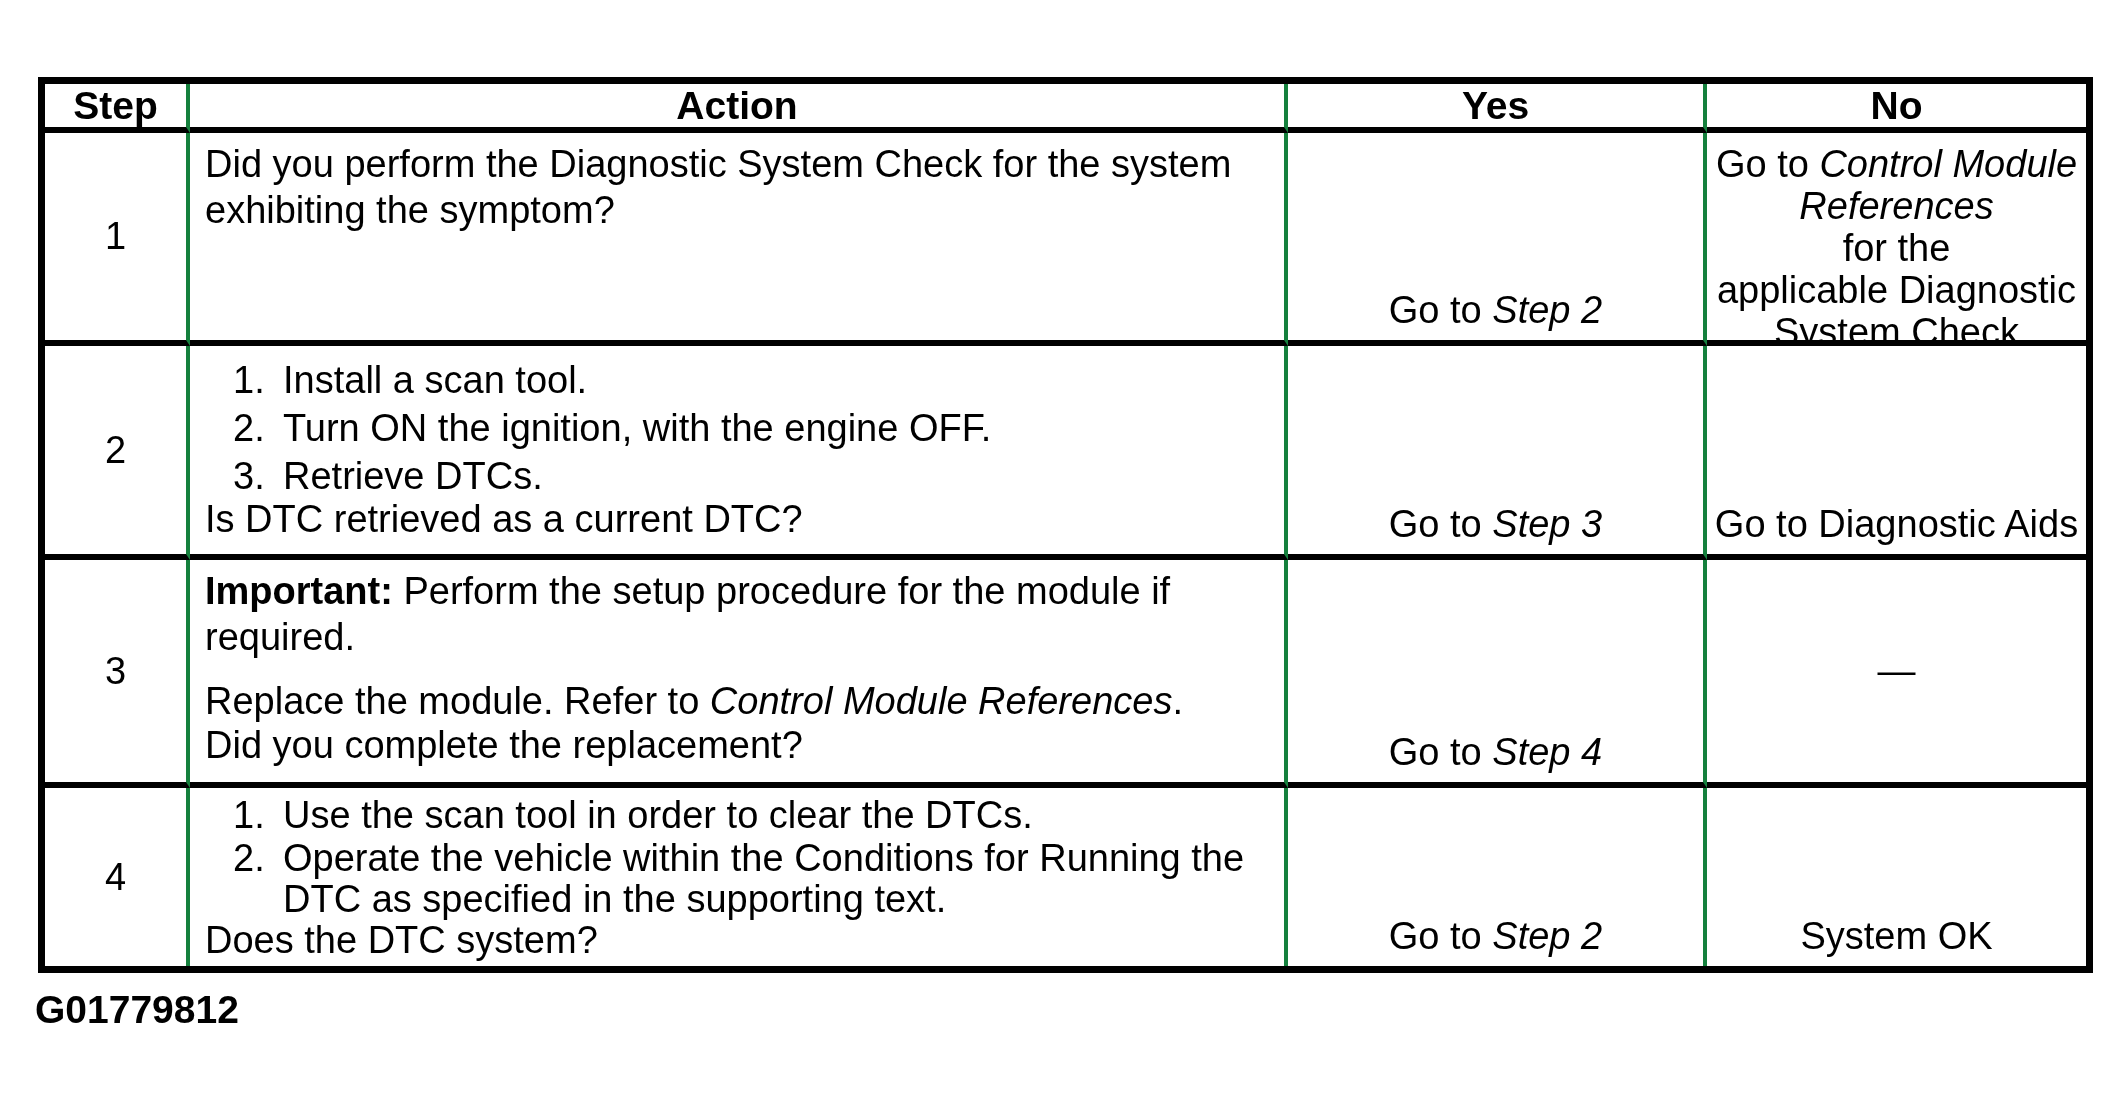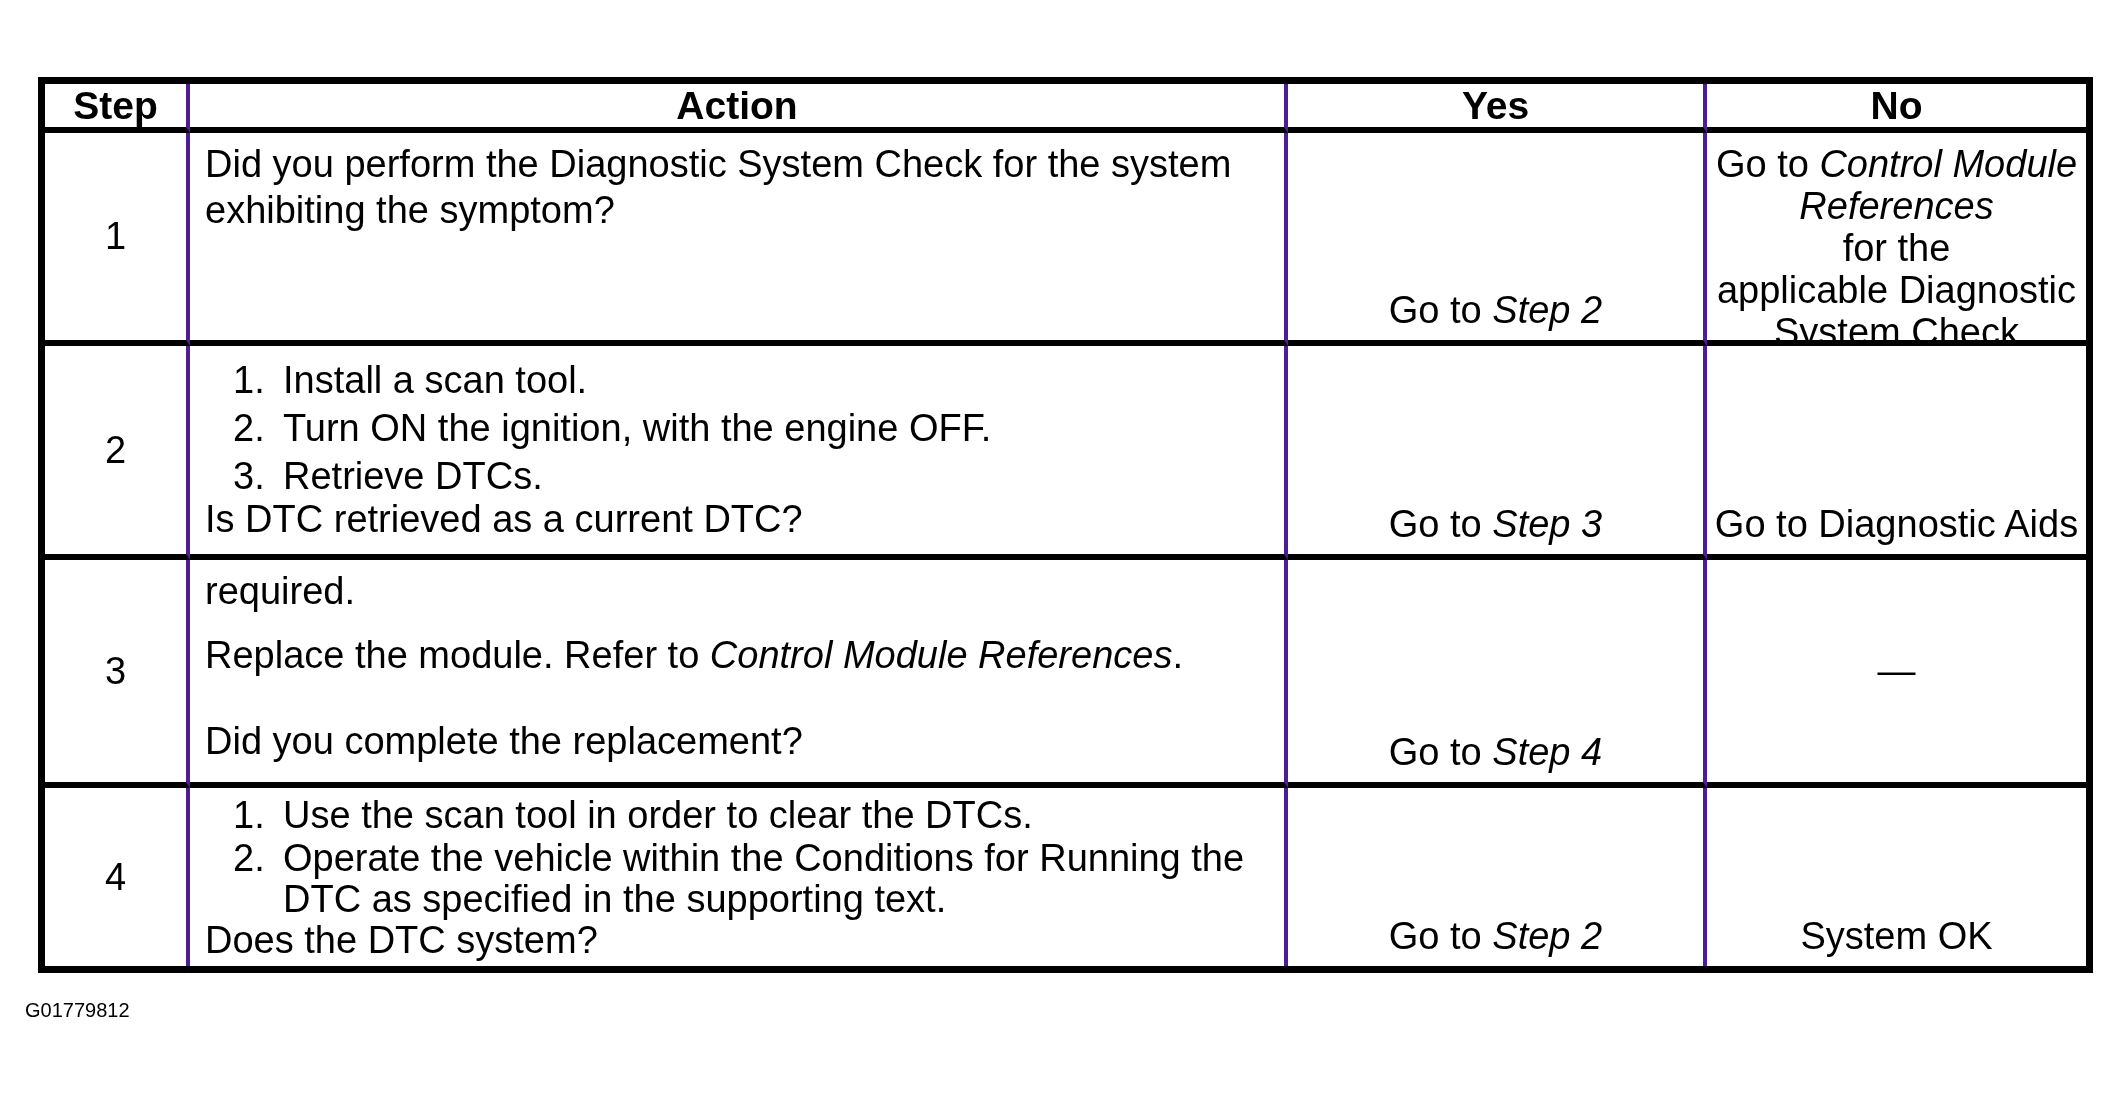--- a/index.html
+++ b/index.html
@@ -11,21 +11,21 @@
     position:absolute;left:38px;top:77px;
     display:grid;
     grid-template-columns:145px 1098px 419px 379px;
     grid-template-rows:49px 213px 214px 228px 178px;
     border:7px solid #000;
     font-size:38px;
   }
   .trow{display:contents;}
   .cell{
     box-sizing:border-box;
-    border-right:4px solid #4c1d95;
+    border-right:4px solid #15803d;
     border-bottom:6px solid #000;
     overflow:hidden;
   }
   .last-col{border-right:none;}
   .last-row{border-bottom:none;}
   .hcell{display:flex;align-items:center;justify-content:center;font-weight:700;font-size:39px;}
   .step-cell{display:flex;align-items:center;justify-content:center;}
   .action-cell{display:flex;flex-direction:column;padding:8px 20px 20px 15px;}
   .pline{line-height:46px;}
   .replace{margin-top:18px;}
@@ -35,21 +35,21 @@
   .question{margin-top:auto;line-height:42px;}
   .goto-cell{
     display:flex;flex-direction:column;justify-content:flex-end;align-items:center;
     text-align:center;padding-bottom:8px;line-height:44px;
   }
   .no-cell-top{text-align:center;padding-top:10px;line-height:42px;}
   .dash-cell{display:flex;align-items:center;justify-content:center;}
   .row4-action .oli{line-height:41px;margin-top:2px;}
   .row4-action .question{line-height:40px;}
   .row4-action{padding-top:5px;}
-  .caption{position:absolute;left:25px;top:993px;font-size:20px;line-height:34px;}
+  .caption{position:absolute;left:35px;top:993px;font-size:39px;line-height:34px;font-weight:bold;}
   b{font-weight:700;}
   i{font-style:italic;}
 </style>
 </head>
 <body>
 
 <div class="diag-table">
 
   <div class="trow">
     <div class="cell hcell">Step</div>
@@ -99,20 +99,21 @@
       <div><span>Go to </span><i>Step 3</i></div>
     </div>
     <div class="cell goto-cell last-col">
       <div>Go to Diagnostic Aids</div>
     </div>
   </div>
 
   <div class="trow">
     <div class="cell step-cell">3</div>
     <div class="cell action-cell">
+      <div class="pline"><b>Important:</b><span> Perform the setup procedure for the module if</span></div>
       <div class="pline">required.</div>
       <div class="pline replace"><span>Replace the module. Refer to </span><i>Control Module References</i><span>.</span></div>
       <div class="question">Did you complete the replacement?</div>
     </div>
     <div class="cell goto-cell">
       <div><span>Go to </span><i>Step 4</i></div>
     </div>
     <div class="cell dash-cell last-col">
       <div>—</div>
     </div>

